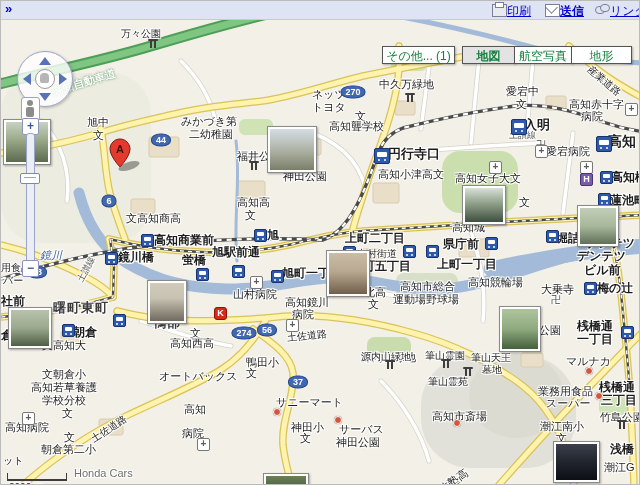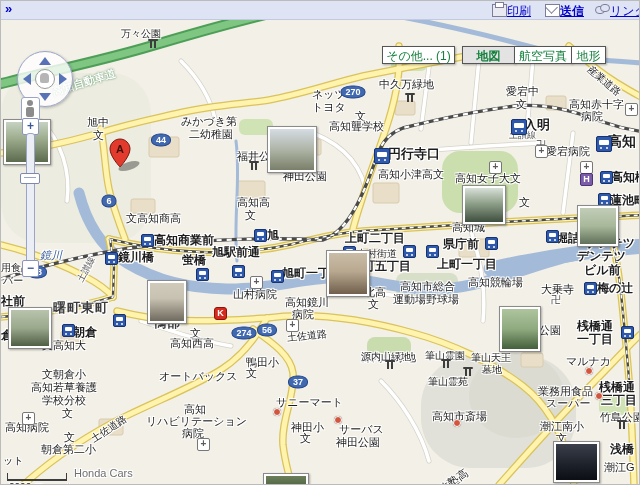--- a/index.html
+++ b/index.html
@@ -201,21 +201,21 @@
     </div>
     <div id="pegman" class="ctl"></div>
     <div class="ctl zbtn" style="left:21px;top:99px;">+</div>
     <div id="ztrack" class="ctl"></div>
     <div id="zhandle" class="ctl"></div>
     <div class="ctl zbtn" style="left:21px;top:241px;">−</div>
 
     <div class="mbtn" style="left:381px;width:73px;">その他... (1)</div>
     <div class="mbtn sel" style="left:461px;width:53px;">地図</div>
     <div class="mbtn" style="left:513px;width:58px;">航空写真</div>
-    <div class="mbtn" style="left:570px;width:35px;">地形</div>
+    <div class="mbtn" style="left:570px;width:61px;">地形</div>
 
     <div id="scalebar"></div>
     <div id="scaletext">2000 フィート</div>
 
     <div id="expand">↖</div>
   <div class="photo" style="left: 2px; top: 100px; width: 42px; height: 40px;">
         <div style="background: linear-gradient(rgb(198, 210, 194), rgb(159, 174, 143) 40%, rgb(92, 107, 77));"></div>
       </div>
       <div class="photo" style="left: 266px; top: 107px; width: 44px; height: 41px;">
         <div style="background: linear-gradient(rgb(213, 220, 228), rgb(170, 176, 160) 55%, rgb(122, 127, 106));"></div>
@@ -350,21 +350,20 @@
       <div class="lbl" style="left: 63px; top: 411px;">文</div>
       <div class="lbl" style="left: 40px; top: 423px;">朝倉第二小</div>
       <div class="lbl gray" style="left: 73px; top: 448px;">Honda Cars</div>
       <div class="lbl s" style="left: 2px; top: 435px;">ット</div>
       <div class="lbl" style="left: 158px; top: 350px;">オートバックス</div>
       <div class="lbl" style="left: 189px; top: 307px;">文</div>
       <div class="lbl" style="left: 169px; top: 317px;">高知西高</div>
       <div class="lbl" style="left: 245px; top: 336px;">鴨田小</div>
       <div class="lbl" style="left: 245px; top: 347px;">文</div>
       <div class="lbl" style="left: 183px; top: 383px;">高知</div>
-      <div class="lbl" style="left: 145px; top: 395px;">リハビリテーション</div>
       <div class="lbl" style="left: 181px; top: 407px;">病院</div>
       <div class="lbl s" style="left: 88px; top: 403px; transform: rotate(-33deg);">土佐道路</div>
       <div class="lbl s" style="left: 286px; top: 310px; transform: rotate(-6deg);">土佐道路</div>
       <div class="lbl" style="left: 426px; top: 458px; transform: rotate(-35deg);">土佐塾高</div>
       <div class="lbl" style="left: 360px; top: 331px;">源内山緑地</div>
       <div class="lbl s" style="left: 424px; top: 330px;">筆山霊園</div>
       <div class="lbl s" style="left: 470px; top: 332px;">筆山天王</div>
       <div class="lbl s" style="left: 481px; top: 344px;">墓地</div>
       <div class="lbl s" style="left: 427px; top: 356px;">筆山霊苑</div>
       <div class="lbl" style="left: 431px; top: 390px;">高知市斎場</div>

